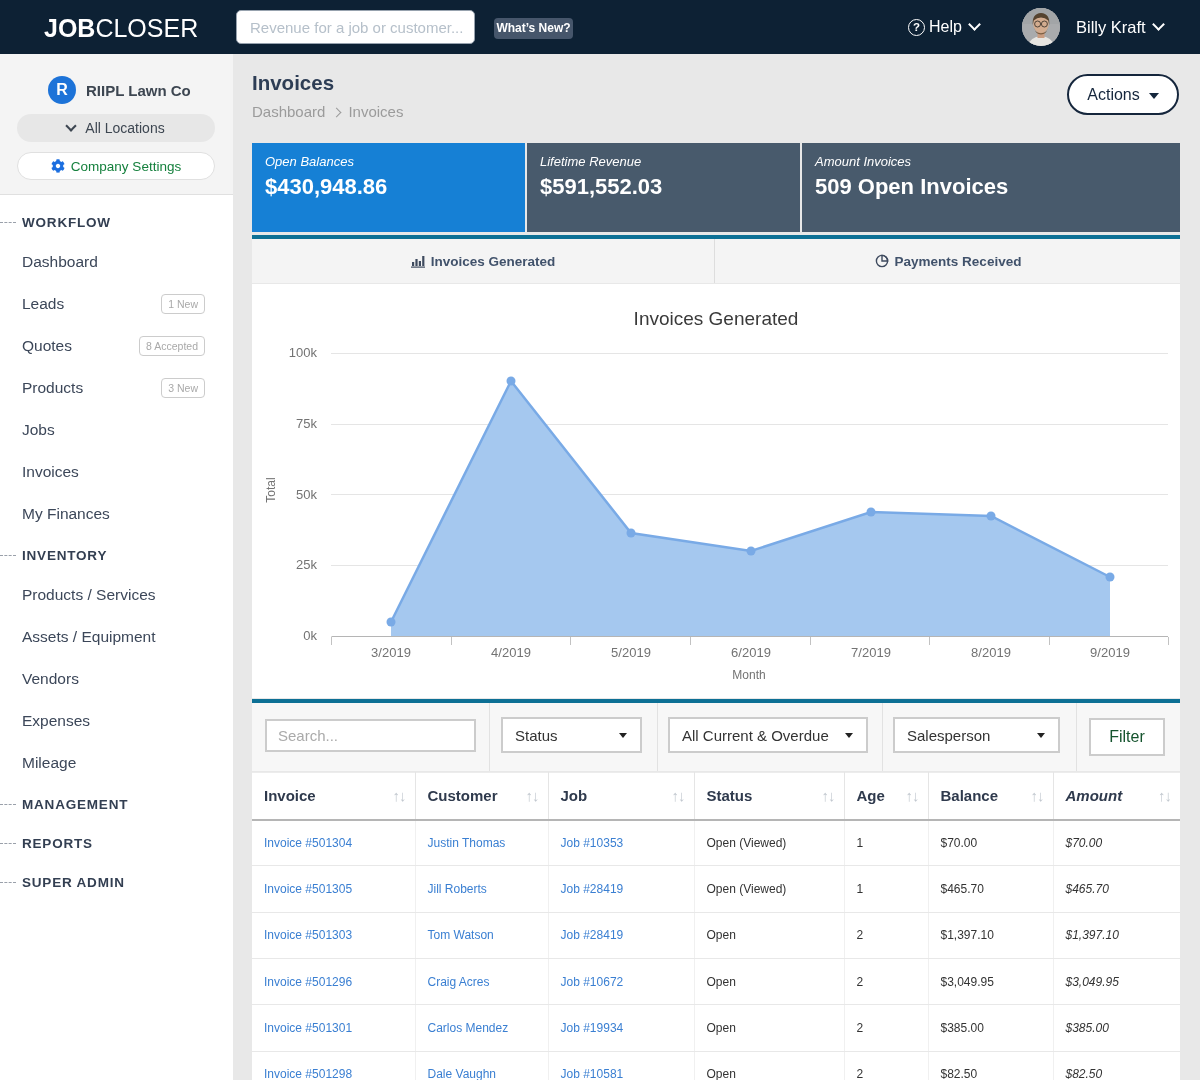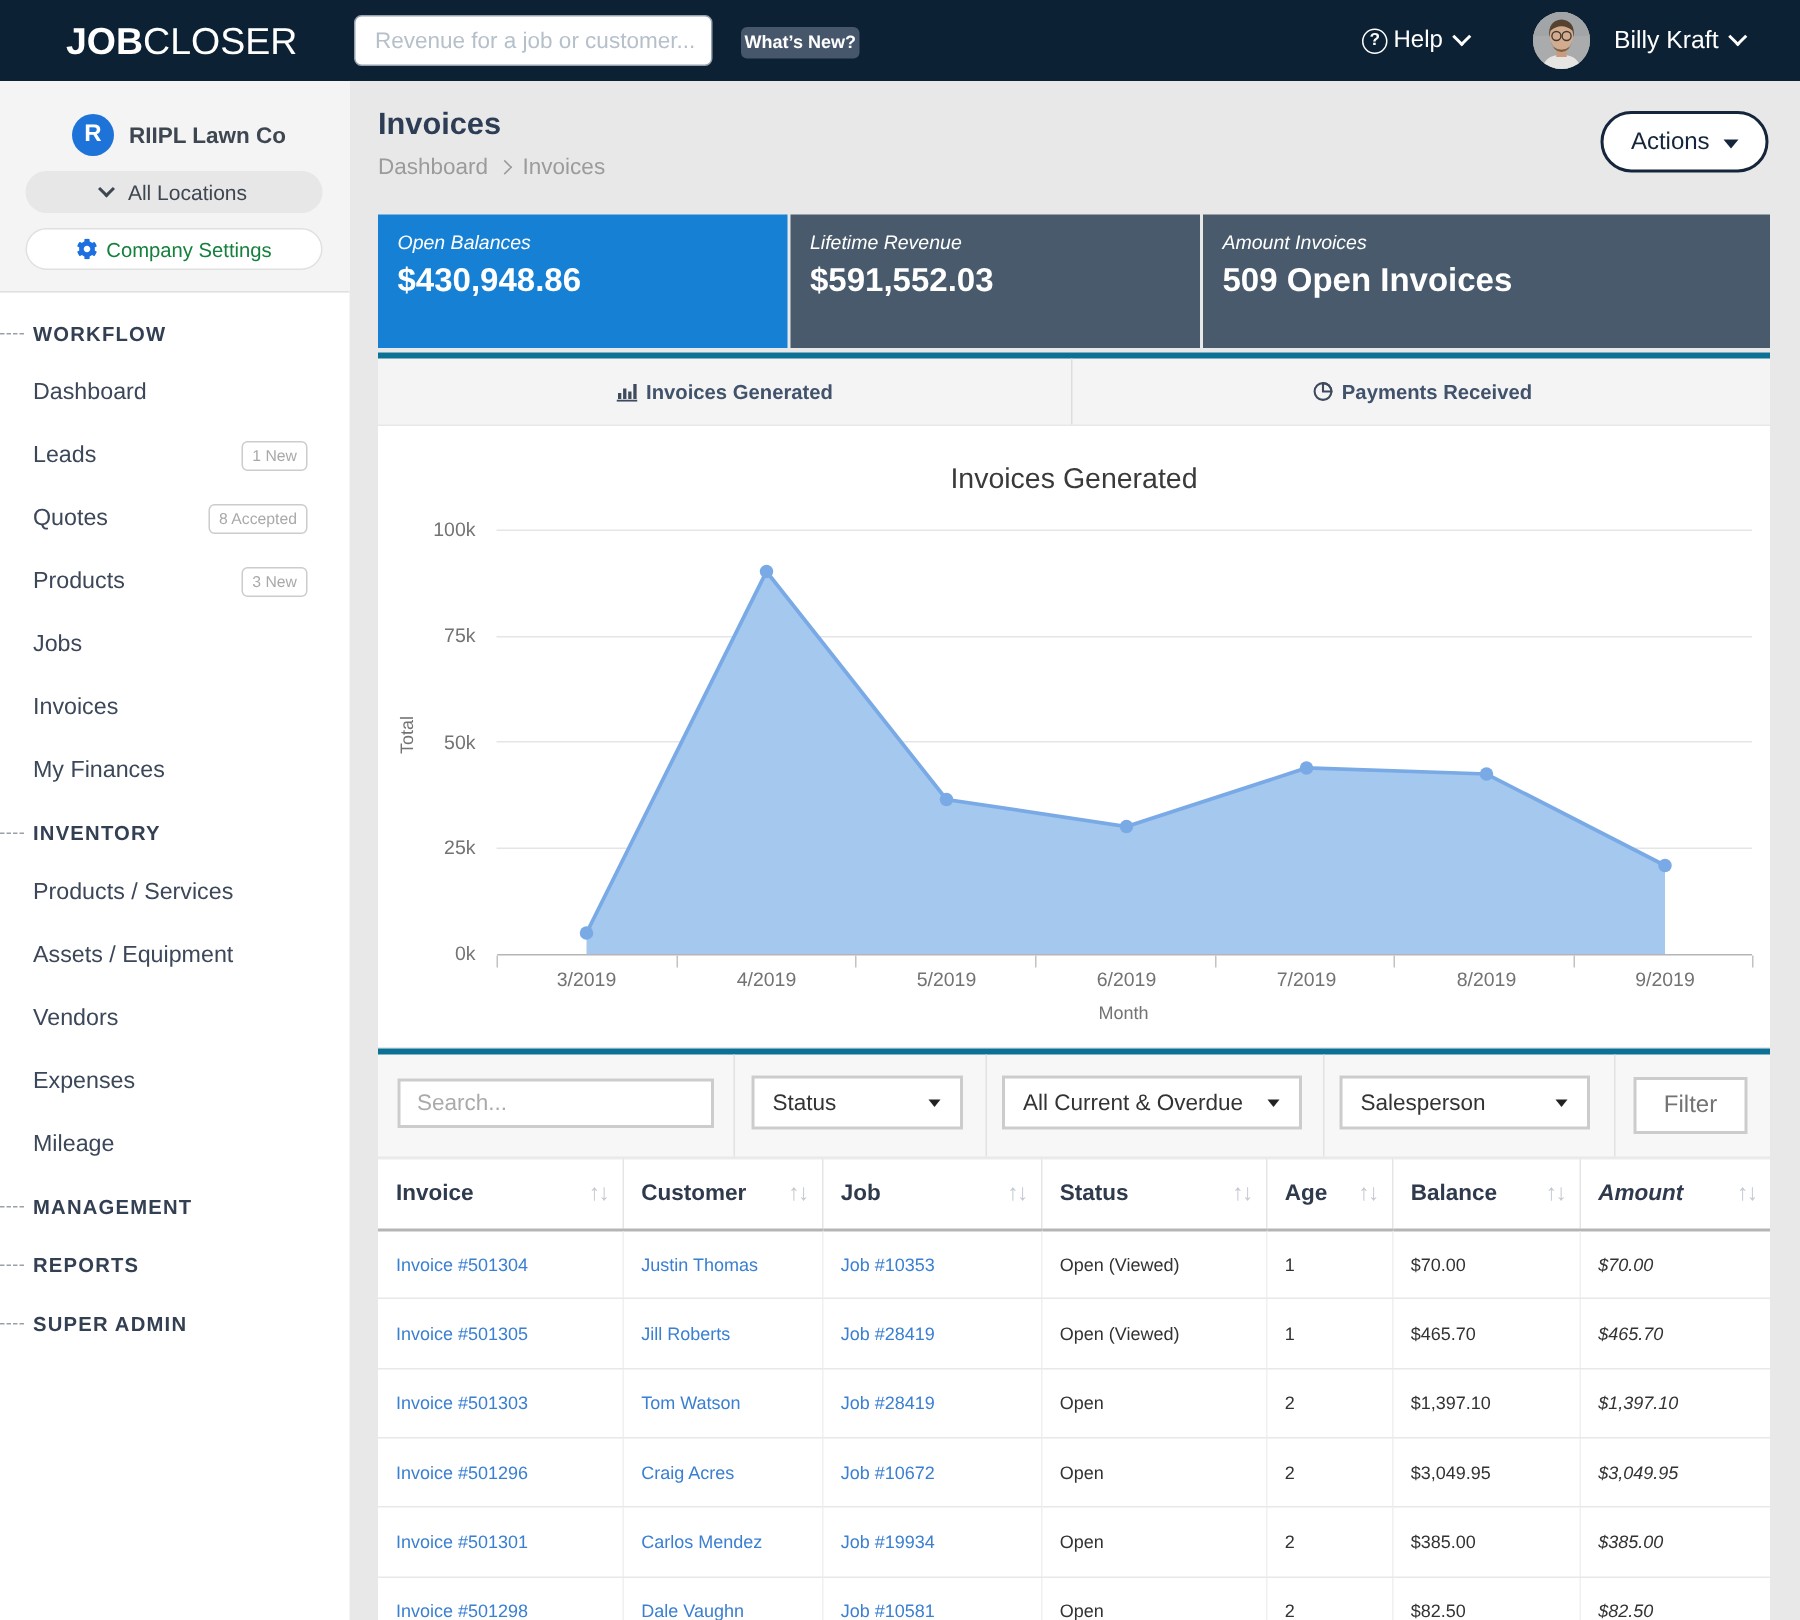--- a/index.html
+++ b/index.html
@@ -211,21 +211,21 @@
     <div class="fdiv" style="left:237px"></div>
     <div class="fdiv" style="left:405px"></div>
     <div class="fdiv" style="left:630px"></div>
     <div class="fdiv" style="left:824px"></div>
     <div class="finput" style="left:13px;top:16px;width:211px;height:33px">
         <span style="position:absolute;left:11px;top:6px;font-size:15px;color:#aaa">Search...</span>
       </div>
     <div class="fsel" style="left:249px;top:14px;width:141px;height:36px">Status<span class="tri2"></span></div>
     <div class="fsel" style="left:641px;top:14px;width:167px;height:36px">Salesperson<span class="tri2"></span></div>
     <div class="fsel" style="left:416px;top:14px;width:200px;height:36px">All Current &amp; Overdue<span class="tri2"></span></div>
-    <div class="fsel" style="left:837px;top:15px;width:76px;height:38px;justify-content:center;color:#737373;font-size:16px">Filter</div>
+    <div class="fsel" style="left:837px;top:15px;width:76px;height:38px;justify-content:center;color:#14532d;font-size:16px">Filter</div>
   </div>
 
   <table class="grid">
     <colgroup>
         <col style="width:163px">
         <col style="width:133px">
         <col style="width:146px">
         <col style="width:150px">
         <col style="width:84px">
         <col style="width:125px">

